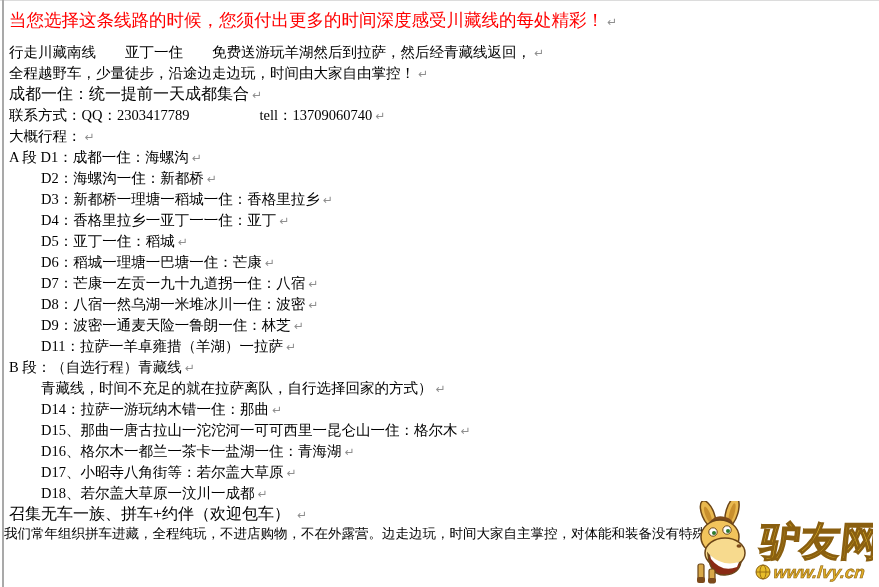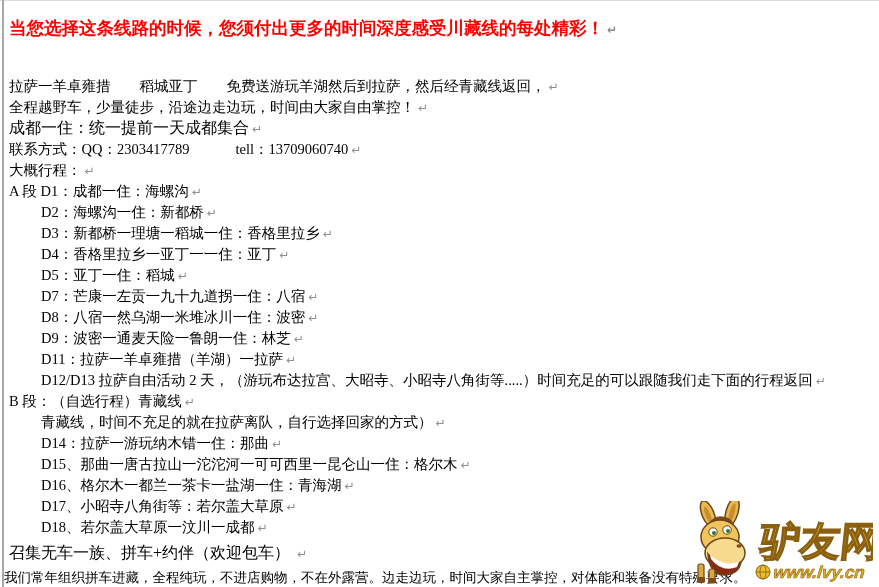--- a/index.html
+++ b/index.html
@@ -4,61 +4,61 @@
 <style>
   html,body{margin:0;padding:0;}
   body{
     width:879px;height:587px;background:#ffffff;position:relative;overflow:hidden;
     font-family:"Liberation Serif", serif;color:#000;
   }
   .edge-top{position:absolute;left:0;top:0;width:879px;height:1px;background:#dcdcdc;}
   .edge-left{position:absolute;left:2px;top:0;width:2px;height:587px;background:#a9a9a9;}
   .doc{position:absolute;left:9px;top:10px;width:862px;}
   .ln{font-size:14.5px;line-height:20px;white-space:pre-wrap;}
-  .title{color:#ff0000;font-weight:bold;font-size:17.5px;line-height:36px;margin-bottom:28px;}
+  .title{color:#ff0000;font-weight:normal;font-size:17.5px;line-height:20px;margin-bottom:10px;}
   .big{font-size:16px;}
   .ind{padding-left:32px;}
-  .call{font-size:16px;line-height:30px;}
+  .call{font-size:16px;line-height:20px;}
   .desc{font-size:13.5px;line-height:18px;margin-left:-5px;}
   .mark{color:#8f8f8f;font-size:12px;padding-left:3px;font-family:"DejaVu Sans",sans-serif;}
-  .gap-tel{padding-left:46px;}
+  .gap-tel{padding-left:70px;}
   .watermark{position:absolute;right:6px;bottom:2px;width:192px;height:84px;}
 </style>
 </head>
 <body>
 
 <div class="edge-top"></div>
 <div class="edge-left"></div>
 
 <div class="doc">
 
   <div class="ln title"><span>当您选择这条线路的时候，您须付出更多的时间深度感受川藏线的每处精彩！</span><span class="mark">↵</span></div>
 
-  <div class="ln"><span>拉萨一羊卓雍措　　稻城亚丁　　免费送游玩羊湖然后到拉萨，然后经青藏线返回，</span><span class="mark">↵</span></div>
+  <div class="ln"><span>行走川藏南线　　亚丁一住　　免费送游玩羊湖然后到拉萨，然后经青藏线返回，</span><span class="mark">↵</span></div>
 
   <div class="ln"><span>全程越野车，少量徒步，沿途边走边玩，时间由大家自由掌控！</span><span class="mark">↵</span></div>
 
   <div class="ln big"><span>成都一住：统一提前一天成都集合</span><span class="mark">↵</span></div>
 
   <div class="ln"><span>联系方式：</span><span>QQ：</span><span>2303417789</span><span class="gap-tel">tell：</span><span>13709060740</span><span class="mark">↵</span></div>
 
   <div class="ln"><span>大概行程：</span><span class="mark">↵</span></div>
 
   <div class="ln"><span>A 段 D1：成都一住：海螺沟</span><span class="mark">↵</span></div>
 
   <div class="ln ind"><span>D2：海螺沟一住：新都桥</span><span class="mark">↵</span></div>
   <div class="ln ind"><span>D3：新都桥一理塘一稻城一住：香格里拉乡</span><span class="mark">↵</span></div>
   <div class="ln ind"><span>D4：香格里拉乡一亚丁一一住：亚丁</span><span class="mark">↵</span></div>
   <div class="ln ind"><span>D5：亚丁一住：稻城</span><span class="mark">↵</span></div>
+  <div class="ln ind"><span>D6：稻城一理塘一巴塘一住：芒康</span><span class="mark">↵</span></div>
   <div class="ln ind"><span>D7：芒康一左贡一九十九道拐一住：八宿</span><span class="mark">↵</span></div>
   <div class="ln ind"><span>D8：八宿一然乌湖一米堆冰川一住：波密</span><span class="mark">↵</span></div>
   <div class="ln ind"><span>D9：波密一通麦天险一鲁朗一住：林芝</span><span class="mark">↵</span></div>
   <div class="ln ind"><span>D11：拉萨一羊卓雍措（羊湖）一拉萨</span><span class="mark">↵</span></div>
 
-  <div class="ln ind"><span>D12/D13 拉萨自由活动 2 天，（游玩布达拉宫、大昭寺、小昭寺八角街等.....）时间充足的可以跟随我们走下面的行程返回</span><span class="mark">↵</span></div>
   <div class="ln"><span>B 段：（自选行程）青藏线</span><span class="mark">↵</span></div>
 
   <div class="ln ind"><span>青藏线，时间不充足的就在拉萨离队，自行选择回家的方式）</span><span class="mark">↵</span></div>
 
   <div class="ln ind"><span>D14：拉萨一游玩纳木错一住：那曲</span><span class="mark">↵</span></div>
   <div class="ln ind"><span>D15、那曲一唐古拉山一沱沱河一可可西里一昆仑山一住：格尔木</span><span class="mark">↵</span></div>
   <div class="ln ind"><span>D16、格尔木一都兰一茶卡一盐湖一住：青海湖</span><span class="mark">↵</span></div>
   <div class="ln ind"><span>D17、小昭寺八角街等：若尔盖大草原</span><span class="mark">↵</span></div>
   <div class="ln ind"><span>D18、若尔盖大草原一汶川一成都</span><span class="mark">↵</span></div>
 

